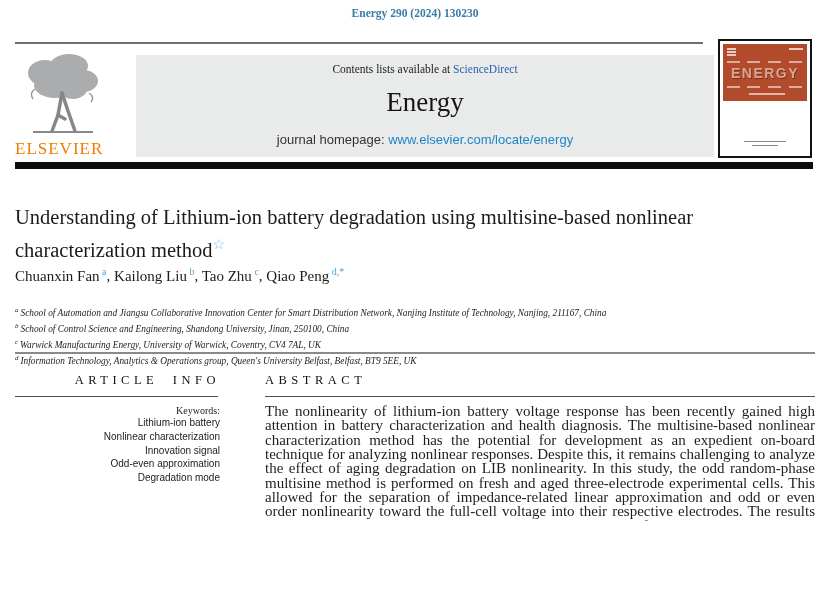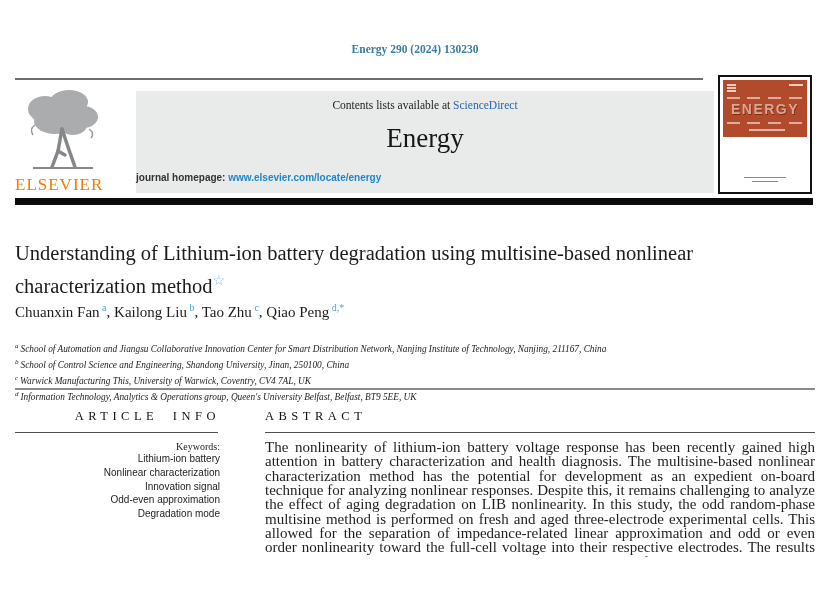--- a/index.html
+++ b/index.html
@@ -1,18 +1,18 @@
 <!DOCTYPE html>
 <html style="--cite-blue: #3a7ca5; --link-blue: #2765ae; --url-blue: #1d86c8; --sup-blue: #4ba3d9; --accent-light-blue: #7cbbe4; --elsevier-orange: #ef7d00; --cover-rust: #b24a2c; --header-gray: #e9eaea;"><head>
 <meta charset="utf-8">
 <style>
   html,body { margin:0; padding:0; background:#ffffff; }
   .page {
     position:relative; width:830px; height:521px; background:#fff;
-    font-family:"Liberation Serif", serif; color:#1c1c1c; overflow:hidden;margin-top:36px;
+    font-family:"Liberation Serif", serif; color:#1c1c1c; overflow:hidden;
   }
   
   .citation {
     position:absolute; top:7px; left:0; right:0; text-align:center;
     font-size:11.5px; font-weight:bold; color:var(--cite-blue,#3a7ca5);
     cursor:pointer;
   }
   
   .top-rule { position:absolute; top:42px; left:15px; width:688px; height:2px; background:#6d6e71; }
   .logo-block { position:absolute; left:15px; top:49px; width:93px; height:110px; }
@@ -22,22 +22,22 @@
     font-family:"Liberation Serif", serif;
   }
   .gray-box {
     position:absolute; left:136px; top:55px; width:578px; height:102px;
     background:var(--header-gray,#e9eaea);
   }
   .contents-line { position:absolute; top:8px; left:0; right:0; text-align:center; font-size:11.5px; color:#222; }
   .sd-link { color:var(--link-blue,#2765ae); text-decoration:none; cursor:pointer; }
   .journal-title { position:absolute; top:32px; left:0; right:0; text-align:center; font-size:27px; color:#161616; }
   .homepage-line {
-    position:absolute; bottom:10px; left:0; right:0; text-align:left;
-    font-size:10px; font-family:"Liberation Sans", sans-serif; color:#333;font-weight:bold;
+    position:absolute; bottom:10px; left:0; right:0; text-align:center;
+    font-size:13px; font-family:"Liberation Sans", sans-serif; color:#333;
   }
   .url-link { color:var(--url-blue,#1d86c8); text-decoration:none; cursor:pointer; }
   
   .cover {
     position:absolute; left:718px; top:39px; width:94px; height:119px;
     background:#fff; border:2px solid #121212; box-sizing:border-box; cursor:pointer;
   }
   .cover-rust { position:absolute; left:3px; right:3px; top:3px; height:57px; background:var(--cover-rust,#b24a2c); }
   .cd { position:absolute; background:rgba(255,255,255,0.72); height:1.5px; }
   .cd.d1 { left:4px; top:4px;  width:9px; }
@@ -159,21 +159,21 @@
   <div class="authors">
     <span><span>Chuanxin Fan</span><sup class="asup">a</sup><span class="sep">, </span></span>
     <span><span>Kailong Liu</span><sup class="asup">b</sup><span class="sep">, </span></span>
     <span><span>Tao Zhu</span><sup class="asup">c</sup><span class="sep">, </span></span>
     <span><span>Qiao Peng</span><sup class="asup">d,*</sup></span>
   </div>
 
   <div class="affils">
     <div class="affil"><sup>a</sup><span>School of Automation and Jiangsu Collaborative Innovation Center for Smart Distribution Network, Nanjing Institute of Technology, Nanjing, 211167, China</span></div>
     <div class="affil"><sup>b</sup><span>School of Control Science and Engineering, Shandong University, Jinan, 250100, China</span></div>
-    <div class="affil"><sup>c</sup><span>Warwick Manufacturing This, University of Warwick, Coventry, CV4 7AL, UK</span></div>
+    <div class="affil"><sup>c</sup><span>Warwick Manufacturing Energy, University of Warwick, Coventry, CV4 7AL, UK</span></div>
     <div class="affil"><sup>d</sup><span>Information Technology, Analytics &amp; Operations group, Queen's University Belfast, Belfast, BT9 5EE, UK</span></div>
   </div>
 
   <div class="mid-rule"></div>
 
   <div class="info-col">
     <div class="col-heading">ARTICLE INFO</div>
     <div class="col-rule"></div>
     <div class="kw-label">Keywords:</div>
     <div class="kw">Lithium-ion battery</div>

